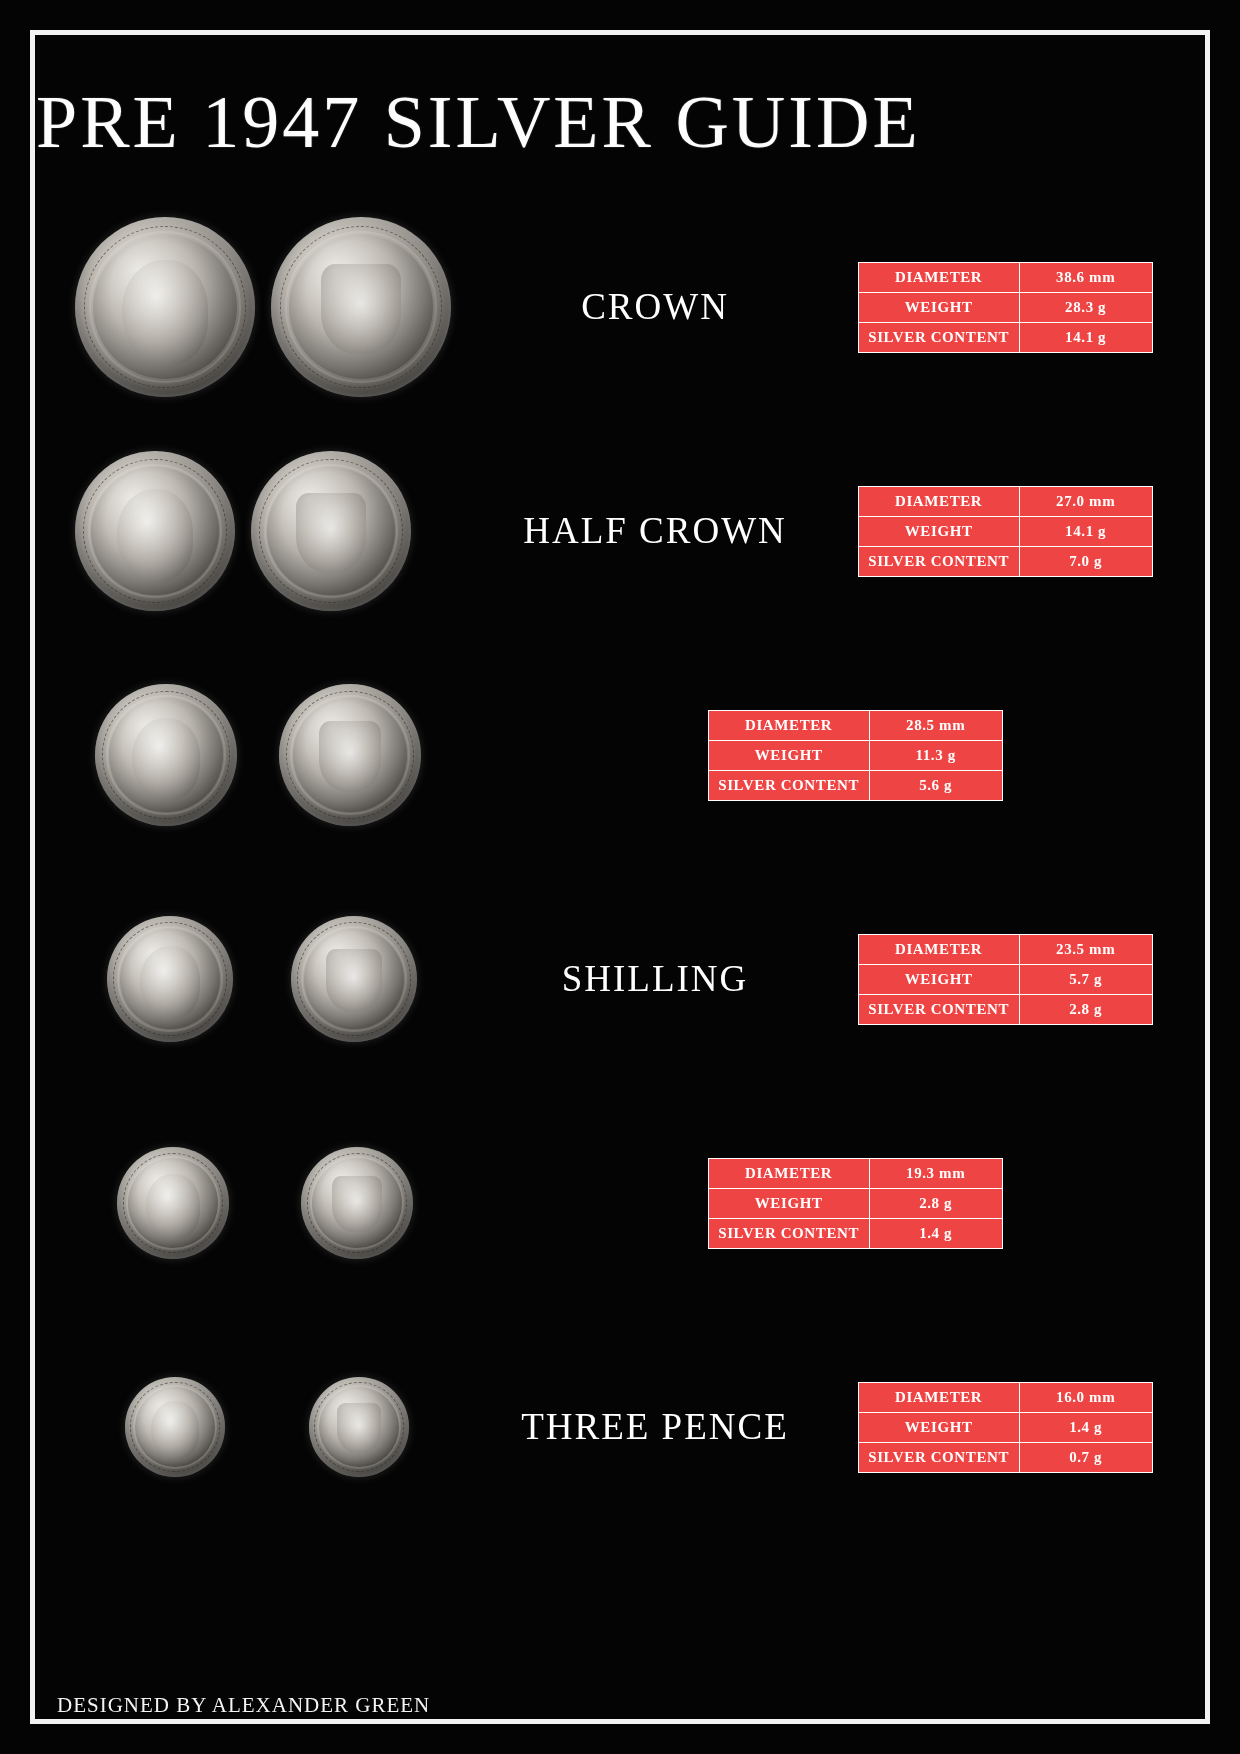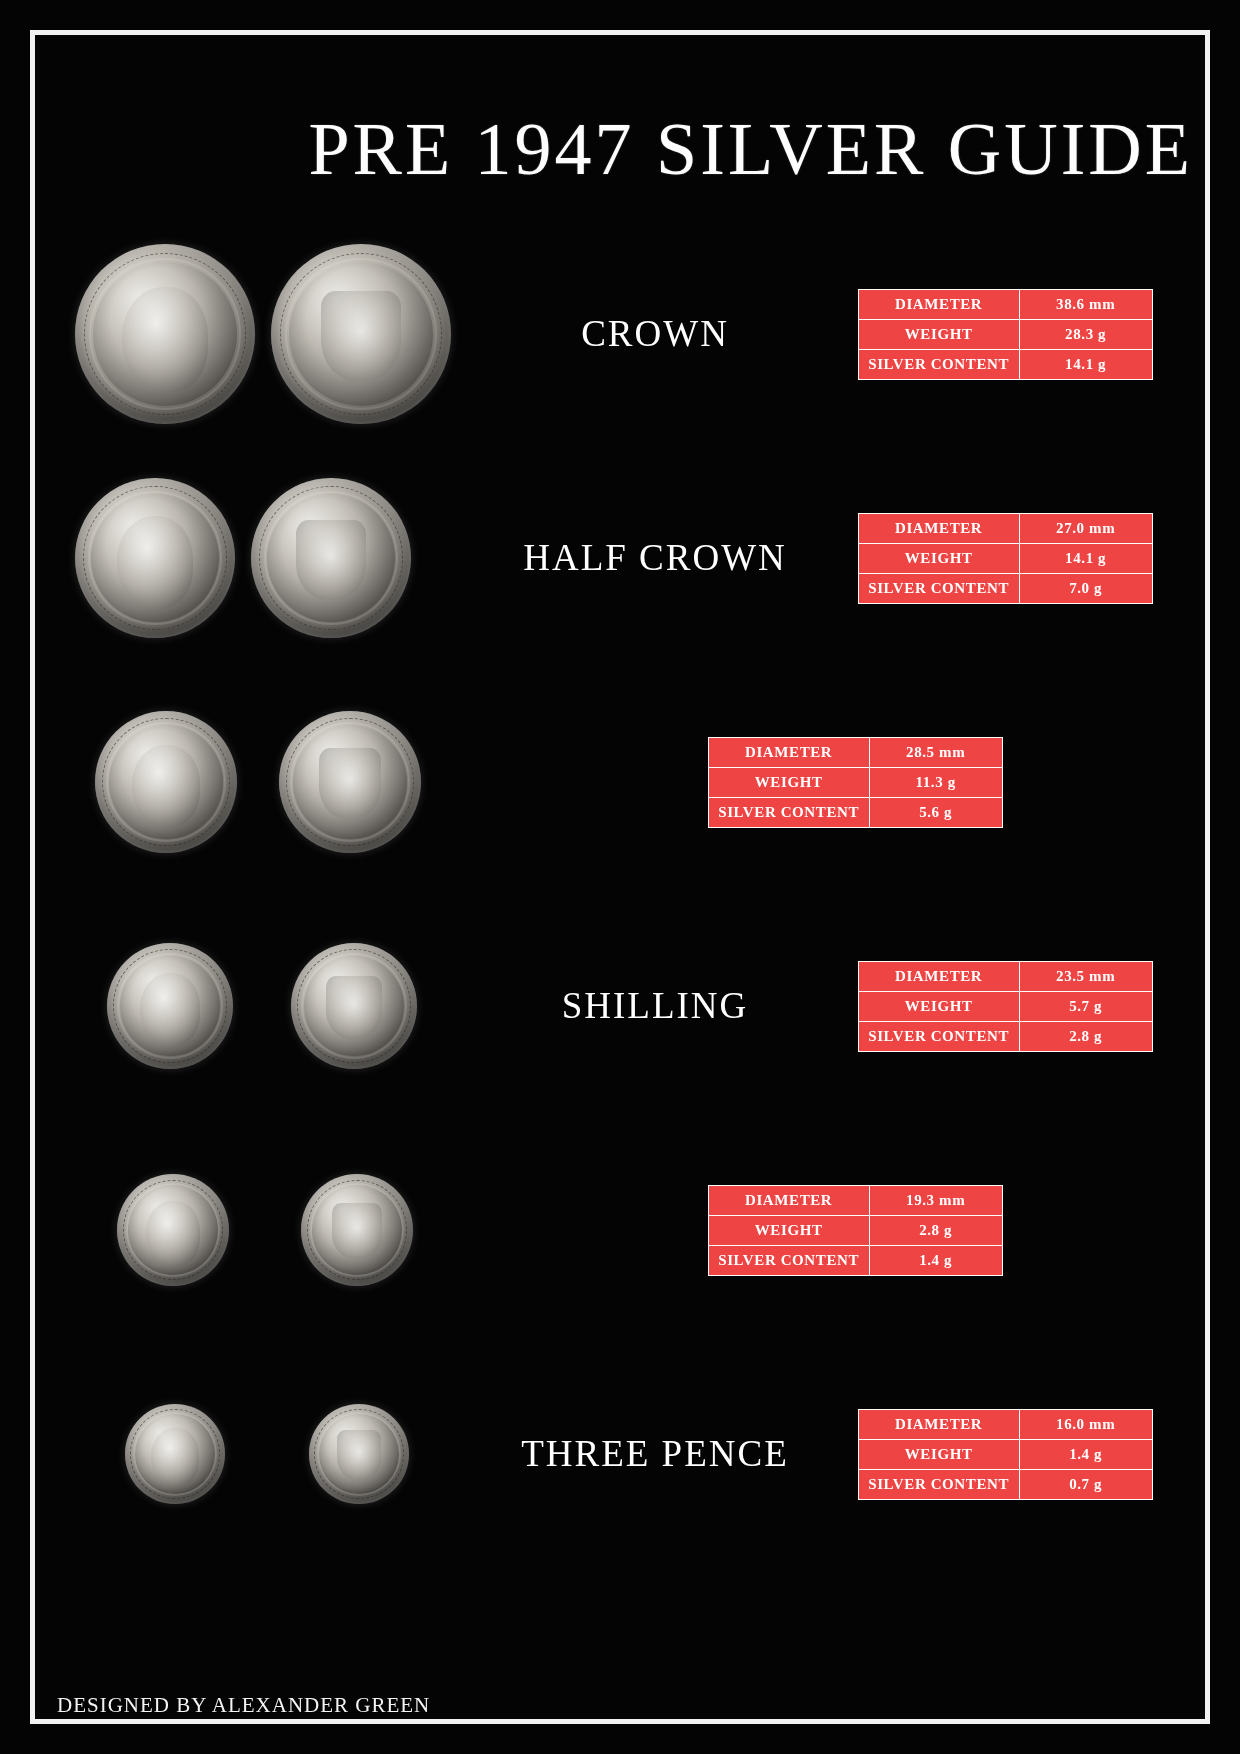--- a/index.html
+++ b/index.html
@@ -38,26 +38,26 @@
   .inner {
     position: absolute;
     left: 35px;
     top: 35px;
     width: 1170px;
     height: 1684px;
     box-sizing: border-box;
   }
 
   .title {
-    text-align: right;
+    text-align: left;
     font-size: 74px;
     letter-spacing: 3px;
     font-weight: normal;
-    margin: 12px;
-    padding-top: 60px;
+    margin: 1px;
+    padding-top: 44px;
     padding-bottom: 10px;
     color: #fdfdfd;
     font-family: "Liberation Serif", serif;
     text-shadow: 0 0 2px rgba(255,255,255,0.25);
   }
 
   .rows {
     margin-top: 20px;
   }
 

